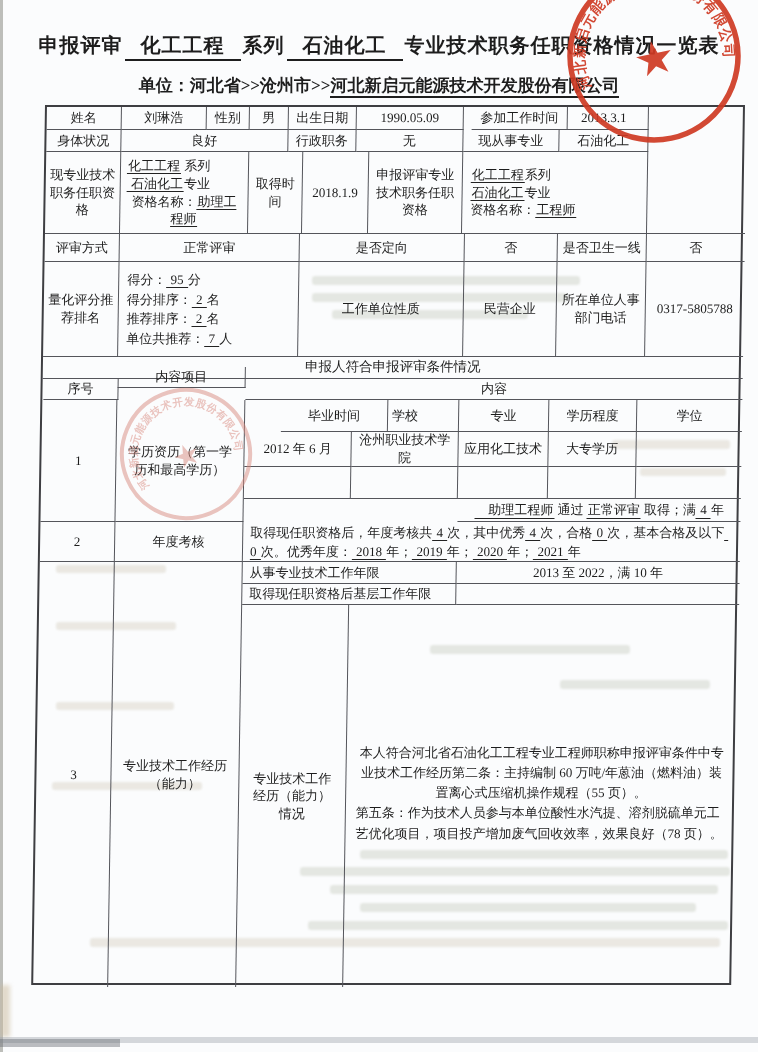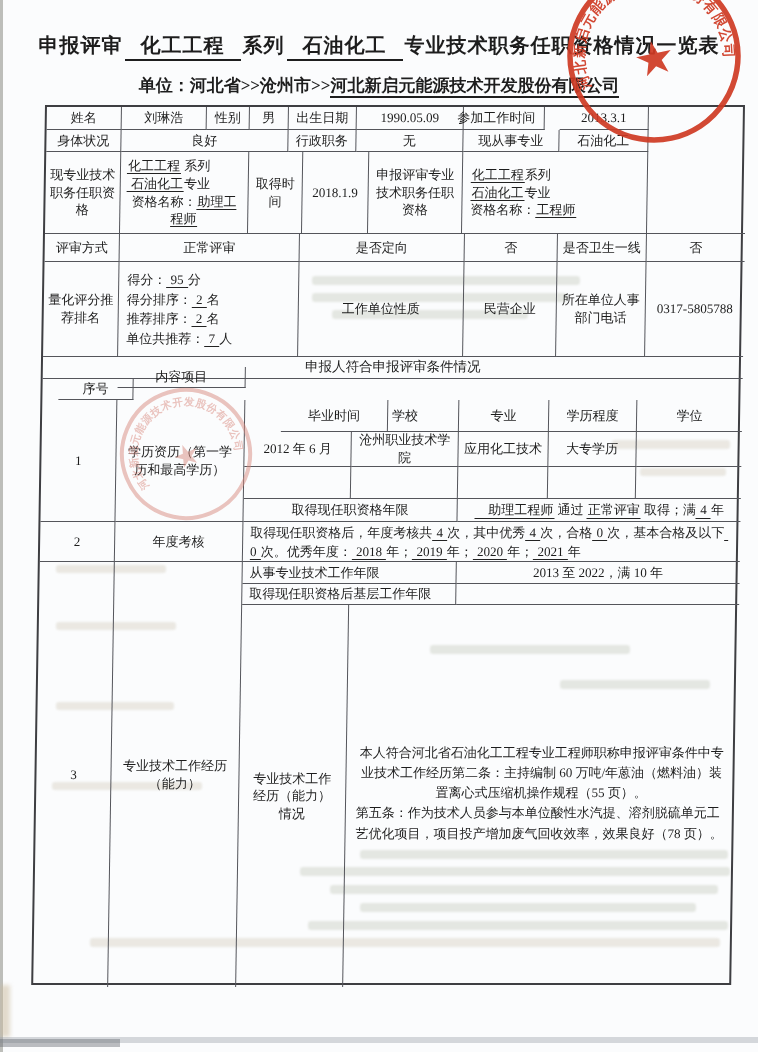--- a/index.html
+++ b/index.html
@@ -76,21 +76,21 @@
   </div>
 
   <div class="tbl">
 
     <div class="c" style="left:0;top:0;width:75px;height:23px;">姓名</div>
     <div class="c" style="left:75px;top:0;width:85px;height:23px;">刘琳浩</div>
     <div class="c" style="left:160px;top:0;width:43px;height:23px;">性别</div>
     <div class="c" style="left:203px;top:0;width:39px;height:23px;">男</div>
     <div class="c" style="left:242px;top:0;width:68px;height:23px;">出生日期</div>
     <div class="c" style="left:310px;top:0;width:107px;height:23px;">1990.05.09</div>
-    <div class="c" style="left:402px;top:0;width:96px;height:23px;">参加工作时间</div>
+    <div class="c" style="left:425px;top:0;width:96px;height:23px;">参加工作时间</div>
     <div class="c" style="left:513px;top:0;width:89px;height:23px;">2013.3.1</div>
 
     <div class="c nr" style="left:602px;top:0;width:98px;height:127px;padding:0;">
       
     </div>
 
     <div class="c" style="left:0;top:23px;width:75px;height:22px;">身体状况</div>
     <div class="c" style="left:75px;top:23px;width:167px;height:22px;">良好</div>
     <div class="c" style="left:242px;top:23px;width:68px;height:22px;">行政职务</div>
     <div class="c" style="left:310px;top:23px;width:107px;height:22px;">无</div>
@@ -126,41 +126,41 @@
       <div class="seg"><span>推荐排序：</span><span class="useg"> 2 </span><span>名</span></div>
       <div class="seg"><span>单位共推荐：</span><span class="useg"> 7 </span><span>人</span></div>
     </div>
     <div class="c" style="left:255px;top:155px;width:165px;height:95px;">工作单位性质</div>
     <div class="c" style="left:420px;top:155px;width:93px;height:95px;">民营企业</div>
     <div class="c" style="left:513px;top:155px;width:89px;height:95px;">所在单位人事部门电话</div>
     <div class="c nr ba" style="left:602px;top:155px;width:98px;height:95px;">0317-5805788</div>
 
     <div class="c nr" style="left:0;top:250px;width:700px;height:22px;font-size:13.5px;">申报人符合申报评审条件情况</div>
 
-    <div class="c" style="left:16px;top:272px;width:75px;height:21px;">序号</div>
+    <div class="c" style="left:1px;top:272px;width:75px;height:21px;">序号</div>
     <div class="c" style="left:75px;top:260px;width:128px;height:21px;">内容项目</div>
+    <div class="c nr" style="left:203px;top:272px;width:497px;height:21px;">内容</div>
 
     <div class="c" style="left:0;top:293px;width:75px;height:122px;">1</div>
     <div class="c" style="left:75px;top:293px;width:128px;height:122px;padding:2px 8px;">学历资历（第一学历和最高学历）</div>
     <div class="c" style="left:203px;top:293px;width:107px;height:32px;margin-left:36px;">毕业时间</div>
     <div class="c" style="left:310px;top:293px;width:107px;height:32px;">学校</div>
     <div class="c" style="left:417px;top:293px;width:90px;height:32px;">专业</div>
     <div class="c" style="left:507px;top:293px;width:88px;height:32px;">学历程度</div>
     <div class="c nr" style="left:595px;top:293px;width:105px;height:32px;">学位</div>
     <div class="c" style="left:203px;top:325px;width:107px;height:35px;">2012 年 6 月</div>
     <div class="c" style="left:310px;top:325px;width:107px;height:35px;">沧州职业技术学院</div>
     <div class="c" style="left:417px;top:325px;width:90px;height:35px;">应用化工技术</div>
     <div class="c" style="left:507px;top:325px;width:88px;height:35px;">大专学历</div>
     <div class="c nr" style="left:595px;top:325px;width:105px;height:35px;"></div>
     <div class="c" style="left:203px;top:360px;width:107px;height:32px;"></div>
     <div class="c" style="left:310px;top:360px;width:107px;height:32px;"></div>
     <div class="c" style="left:417px;top:360px;width:90px;height:32px;"></div>
     <div class="c" style="left:507px;top:360px;width:88px;height:32px;"></div>
     <div class="c nr" style="left:595px;top:360px;width:105px;height:32px;"></div>
-    <div class="c" style="left:203px;top:392px;width:214px;height:23px;">取得现任职资格年限</div>
     <div class="c nr seg" style="left:417px;top:392px;width:283px;height:23px;">
         <span class="useg">　助理工程师</span>
         <span> 通过 </span>
         <span class="useg">正常评审</span>
         <span> 取得；满</span>
         <span class="useg"> 4 </span>
         <span>年</span>
       </div>
 
     <div class="c" style="left:0;top:415px;width:75px;height:40px;">2</div>

